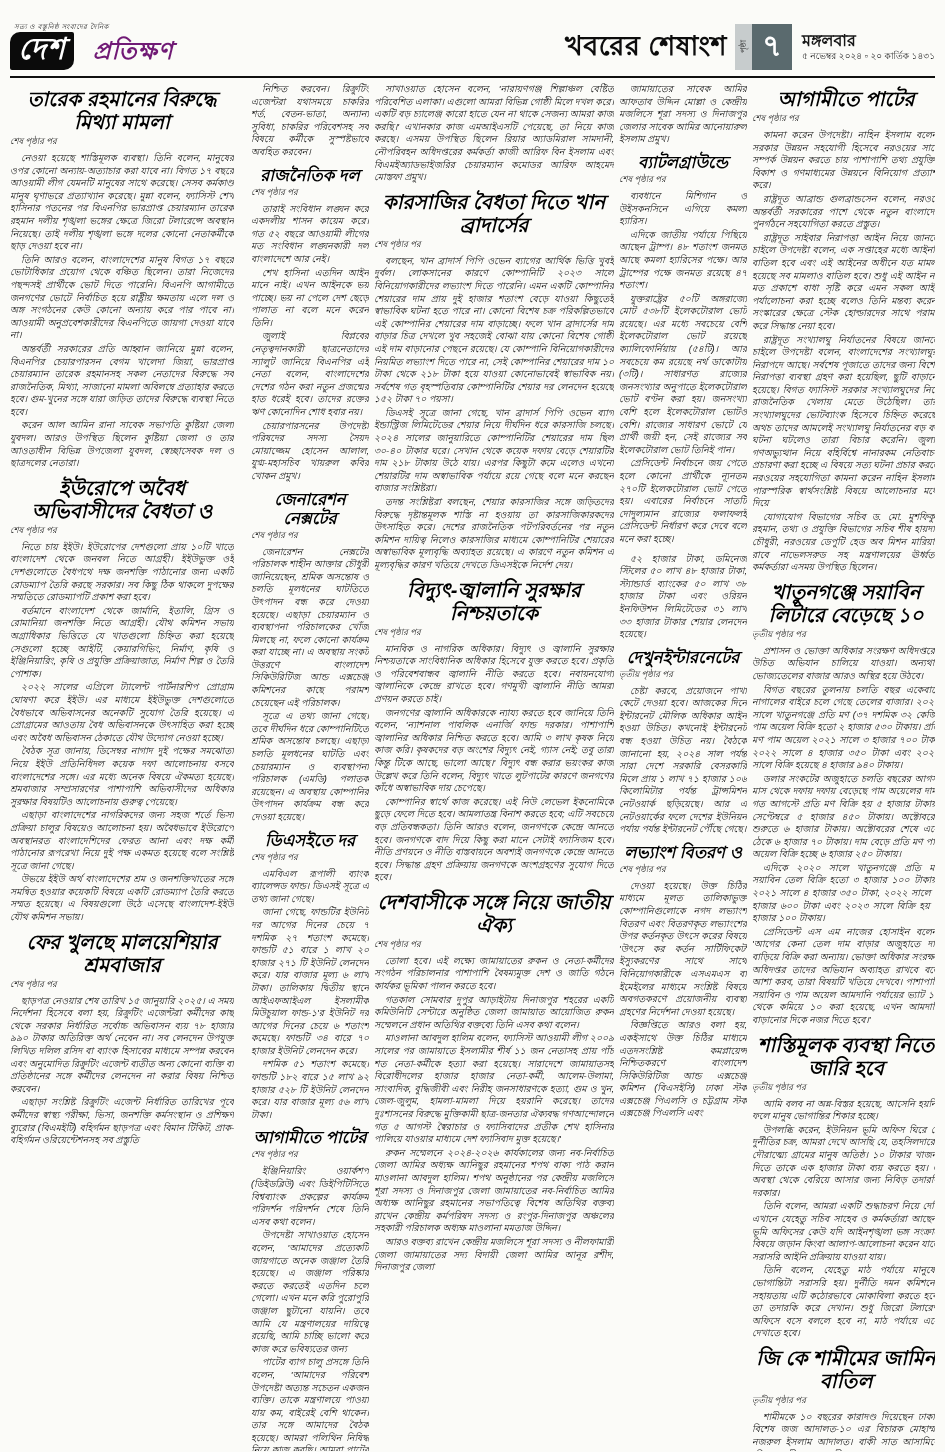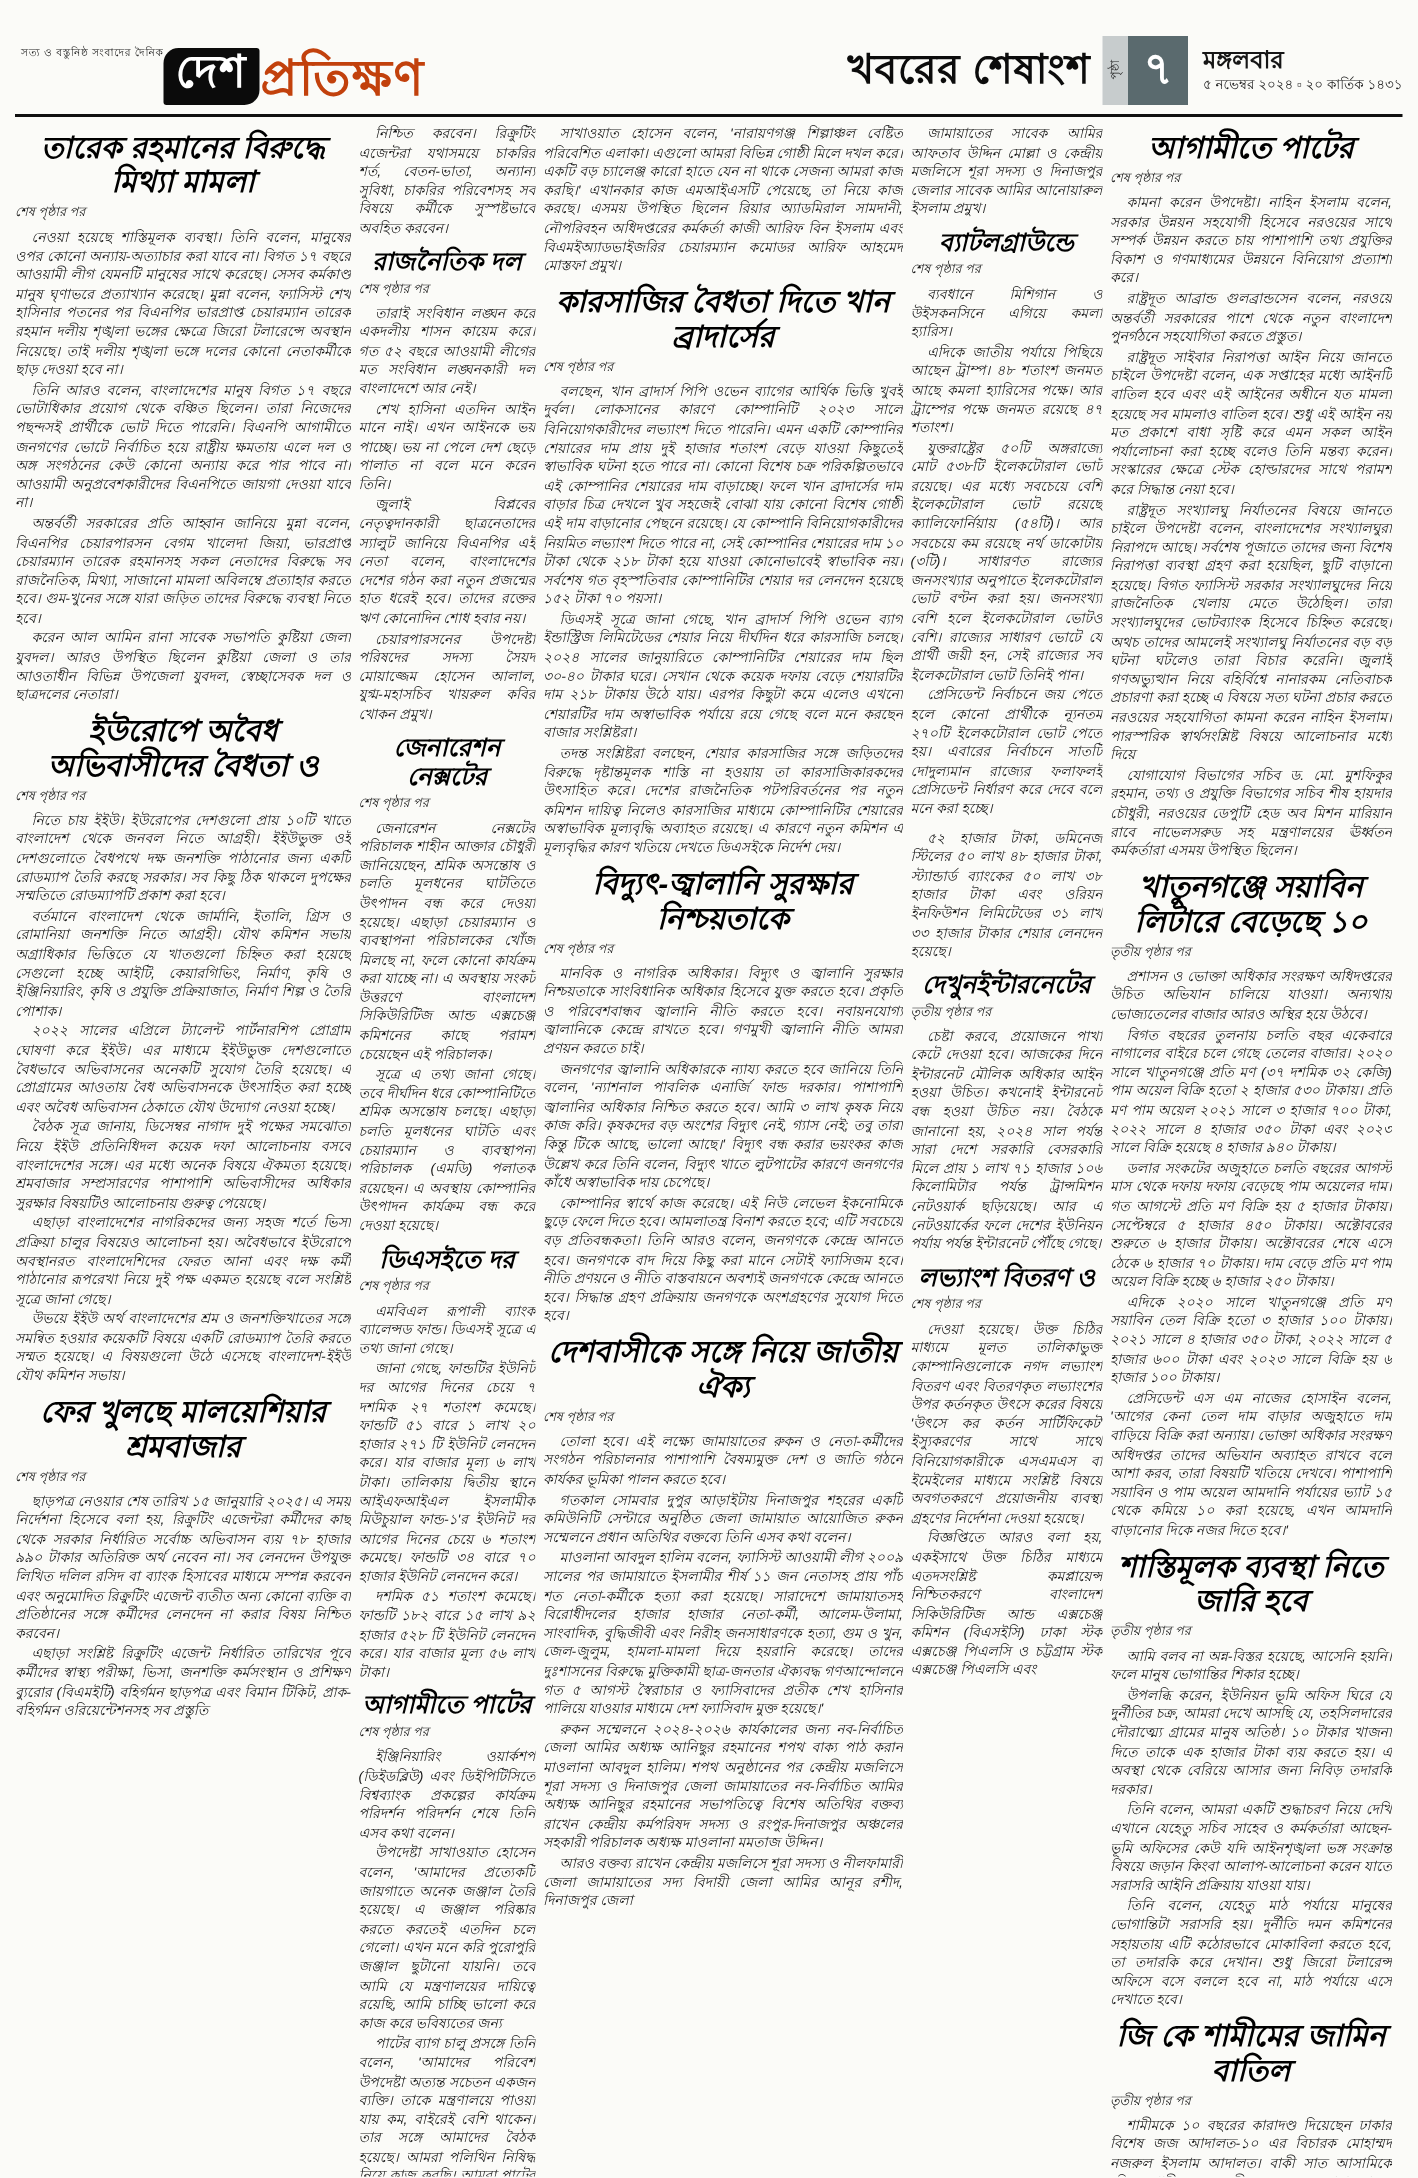--- a/index.html
+++ b/index.html
@@ -4,28 +4,28 @@
 <style>
   html,body{margin:0;padding:0;}
   body{
     width:945px;height:1452px;overflow:hidden;
     background:#fbfbf8;color:#161616;
     font-family:"Liberation Sans","DejaVu Sans",sans-serif;
   }
   .page{padding:6px 10px 0 10px;}
   
   .header{display:flex;align-items:flex-end;height:64px;}
-  .masthead{display:flex;flex-direction:row;line-height:1;}
+  .masthead{display:flex;flex-direction:column;line-height:1;font-style:italic;}
   .tagline{font-size:7px;color:#222;margin:0 0 2px 4px;letter-spacing:.5px;}
   .brand{display:flex;align-items:center;}
   .brand-inverse{
     background:#0b0b0b;color:#ffffff;font-weight:bold;font-size:30px;
     padding:2px 8px 6px 8px;border-radius:10px 2px 10px 2px;letter-spacing:1px;
   }
-  .brand-rest{font-weight:bold;font-size:33px;color:#c2410c;margin-left:1px;letter-spacing:1px;}
+  .brand-rest{font-weight:bold;font-size:24px;color:#701a75;margin-left:19px;letter-spacing:1px;}
   .header-right{margin-left:auto;display:flex;align-items:center;}
   .section-title{font-weight:bold;font-size:27px;color:#0c0c0c;margin-right:8px;letter-spacing:.5px;}
   .page-label-strip{
     background:#c7cccd;color:#1d1d1d;font-size:8px;
     writing-mode:vertical-rl;transform:rotate(180deg);
     padding:4px 2px;height:38px;display:flex;align-items:center;justify-content:center;
   }
   .page-number-box{
     background:#5a6a6e;color:#ffffff;font-size:30px;font-weight:bold;
     width:40px;height:46px;display:flex;align-items:center;justify-content:center;
@@ -97,21 +97,21 @@
           <p class="body-text">এছাড়া বাংলাদেশের নাগরিকদের জন্য সহজ শর্তে ভিসা প্রক্রিয়া চালুর বিষয়েও আলোচনা হয়। অবৈধভাবে ইউরোপে অবস্থানরত বাংলাদেশিদের ফেরত আনা এবং দক্ষ কর্মী পাঠানোর রূপরেখা নিয়ে দুই পক্ষ একমত হয়েছে বলে সংশ্লিষ্ট সূত্রে জানা গেছে।</p>
           <p class="body-text">উভয়ে ইইউ অর্থ বাংলাদেশের শ্রম ও জনশক্তিখাতের সঙ্গে সমন্বিত হওয়ার কয়েকটি বিষয়ে একটি রোডম্যাপ তৈরি করতে সম্মত হয়েছে। এ বিষয়গুলো উঠে এসেছে বাংলাদেশ-ইইউ যৌথ কমিশন সভায়।</p>
         </div>
         <div class="story">
           <div class="headline h-lg">ফের খুলছে মালয়েশিয়ার শ্রমবাজার</div>
           <div class="byline">শেষ পৃষ্ঠার পর</div>
           <p class="body-text">ছাড়পত্র নেওয়ার শেষ তারিখ ১৫ জানুয়ারি ২০২৫। এ সময় নির্দেশনা হিসেবে বলা হয়, রিক্রুটিং এজেন্টরা কর্মীদের কাছ থেকে সরকার নির্ধারিত সর্বোচ্চ অভিবাসন ব্যয় ৭৮ হাজার ৯৯০ টাকার অতিরিক্ত অর্থ নেবেন না। সব লেনদেন উপযুক্ত লিখিত দলিল রসিদ বা ব্যাংক হিসাবের মাধ্যমে সম্পন্ন করবেন এবং অনুমোদিত রিক্রুটিং এজেন্ট ব্যতীত অন্য কোনো ব্যক্তি বা প্রতিষ্ঠানের সঙ্গে কর্মীদের লেনদেন না করার বিষয় নিশ্চিত করবেন।</p>
           <p class="body-text">এছাড়া সংশ্লিষ্ট রিক্রুটিং এজেন্ট নির্ধারিত তারিখের পূর্বে কর্মীদের স্বাস্থ্য পরীক্ষা, ভিসা, জনশক্তি কর্মসংস্থান ও প্রশিক্ষণ ব্যুরোর (বিএমইটি) বহির্গমন ছাড়পত্র এবং বিমান টিকিট, প্রাক-বহির্গমন ওরিয়েন্টেশনসহ সব প্রস্তুতি</p>
         </div>
       </div>
-      <div class="col" style="width: 118px;">
+      <div class="col" style="width: 118px; margin-left: 12px;">
         <div class="story">
           <p class="body-text">নিশ্চিত করবেন। রিক্রুটিং এজেন্টরা যথাসময়ে চাকরির শর্ত, বেতন-ভাতা, অন্যান্য সুবিধা, চাকরির পরিবেশসহ সব বিষয়ে কর্মীকে সুস্পষ্টভাবে অবহিত করবেন।</p>
         </div>
         <div class="story">
           <div class="headline h-md">রাজনৈতিক দল</div>
           <div class="byline">শেষ পৃষ্ঠার পর</div>
           <p class="body-text">তারাই সংবিধান লঙ্ঘন করে একদলীয় শাসন কায়েম করে। গত ৫২ বছরে আওয়ামী লীগের মত সংবিধান লঙ্ঘনকারী দল বাংলাদেশে আর নেই।</p>
           <p class="body-text">শেখ হাসিনা এতদিন আইন মানে নাই। এখন আইনকে ভয় পাচ্ছে। ভয় না পেলে দেশ ছেড়ে পালাত না বলে মনে করেন তিনি।</p>
           <p class="body-text">জুলাই বিপ্লবের নেতৃত্বদানকারী ছাত্রনেতাদের স্যালুট জানিয়ে বিএনপির এই নেতা বলেন, বাংলাদেশের দেশের গঠন করা নতুন প্রজন্মের হাত ধরেই হবে। তাদের রক্তের ঋণ কোনোদিন শোধ হবার নয়।</p>
           <p class="body-text">চেয়ারপারসনের উপদেষ্টা পরিষদের সদস্য সৈয়দ মোয়াজ্জেম হোসেন আলাল, যুগ্ম-মহাসচিব খায়রুল কবির খোকন প্রমুখ।</p>

